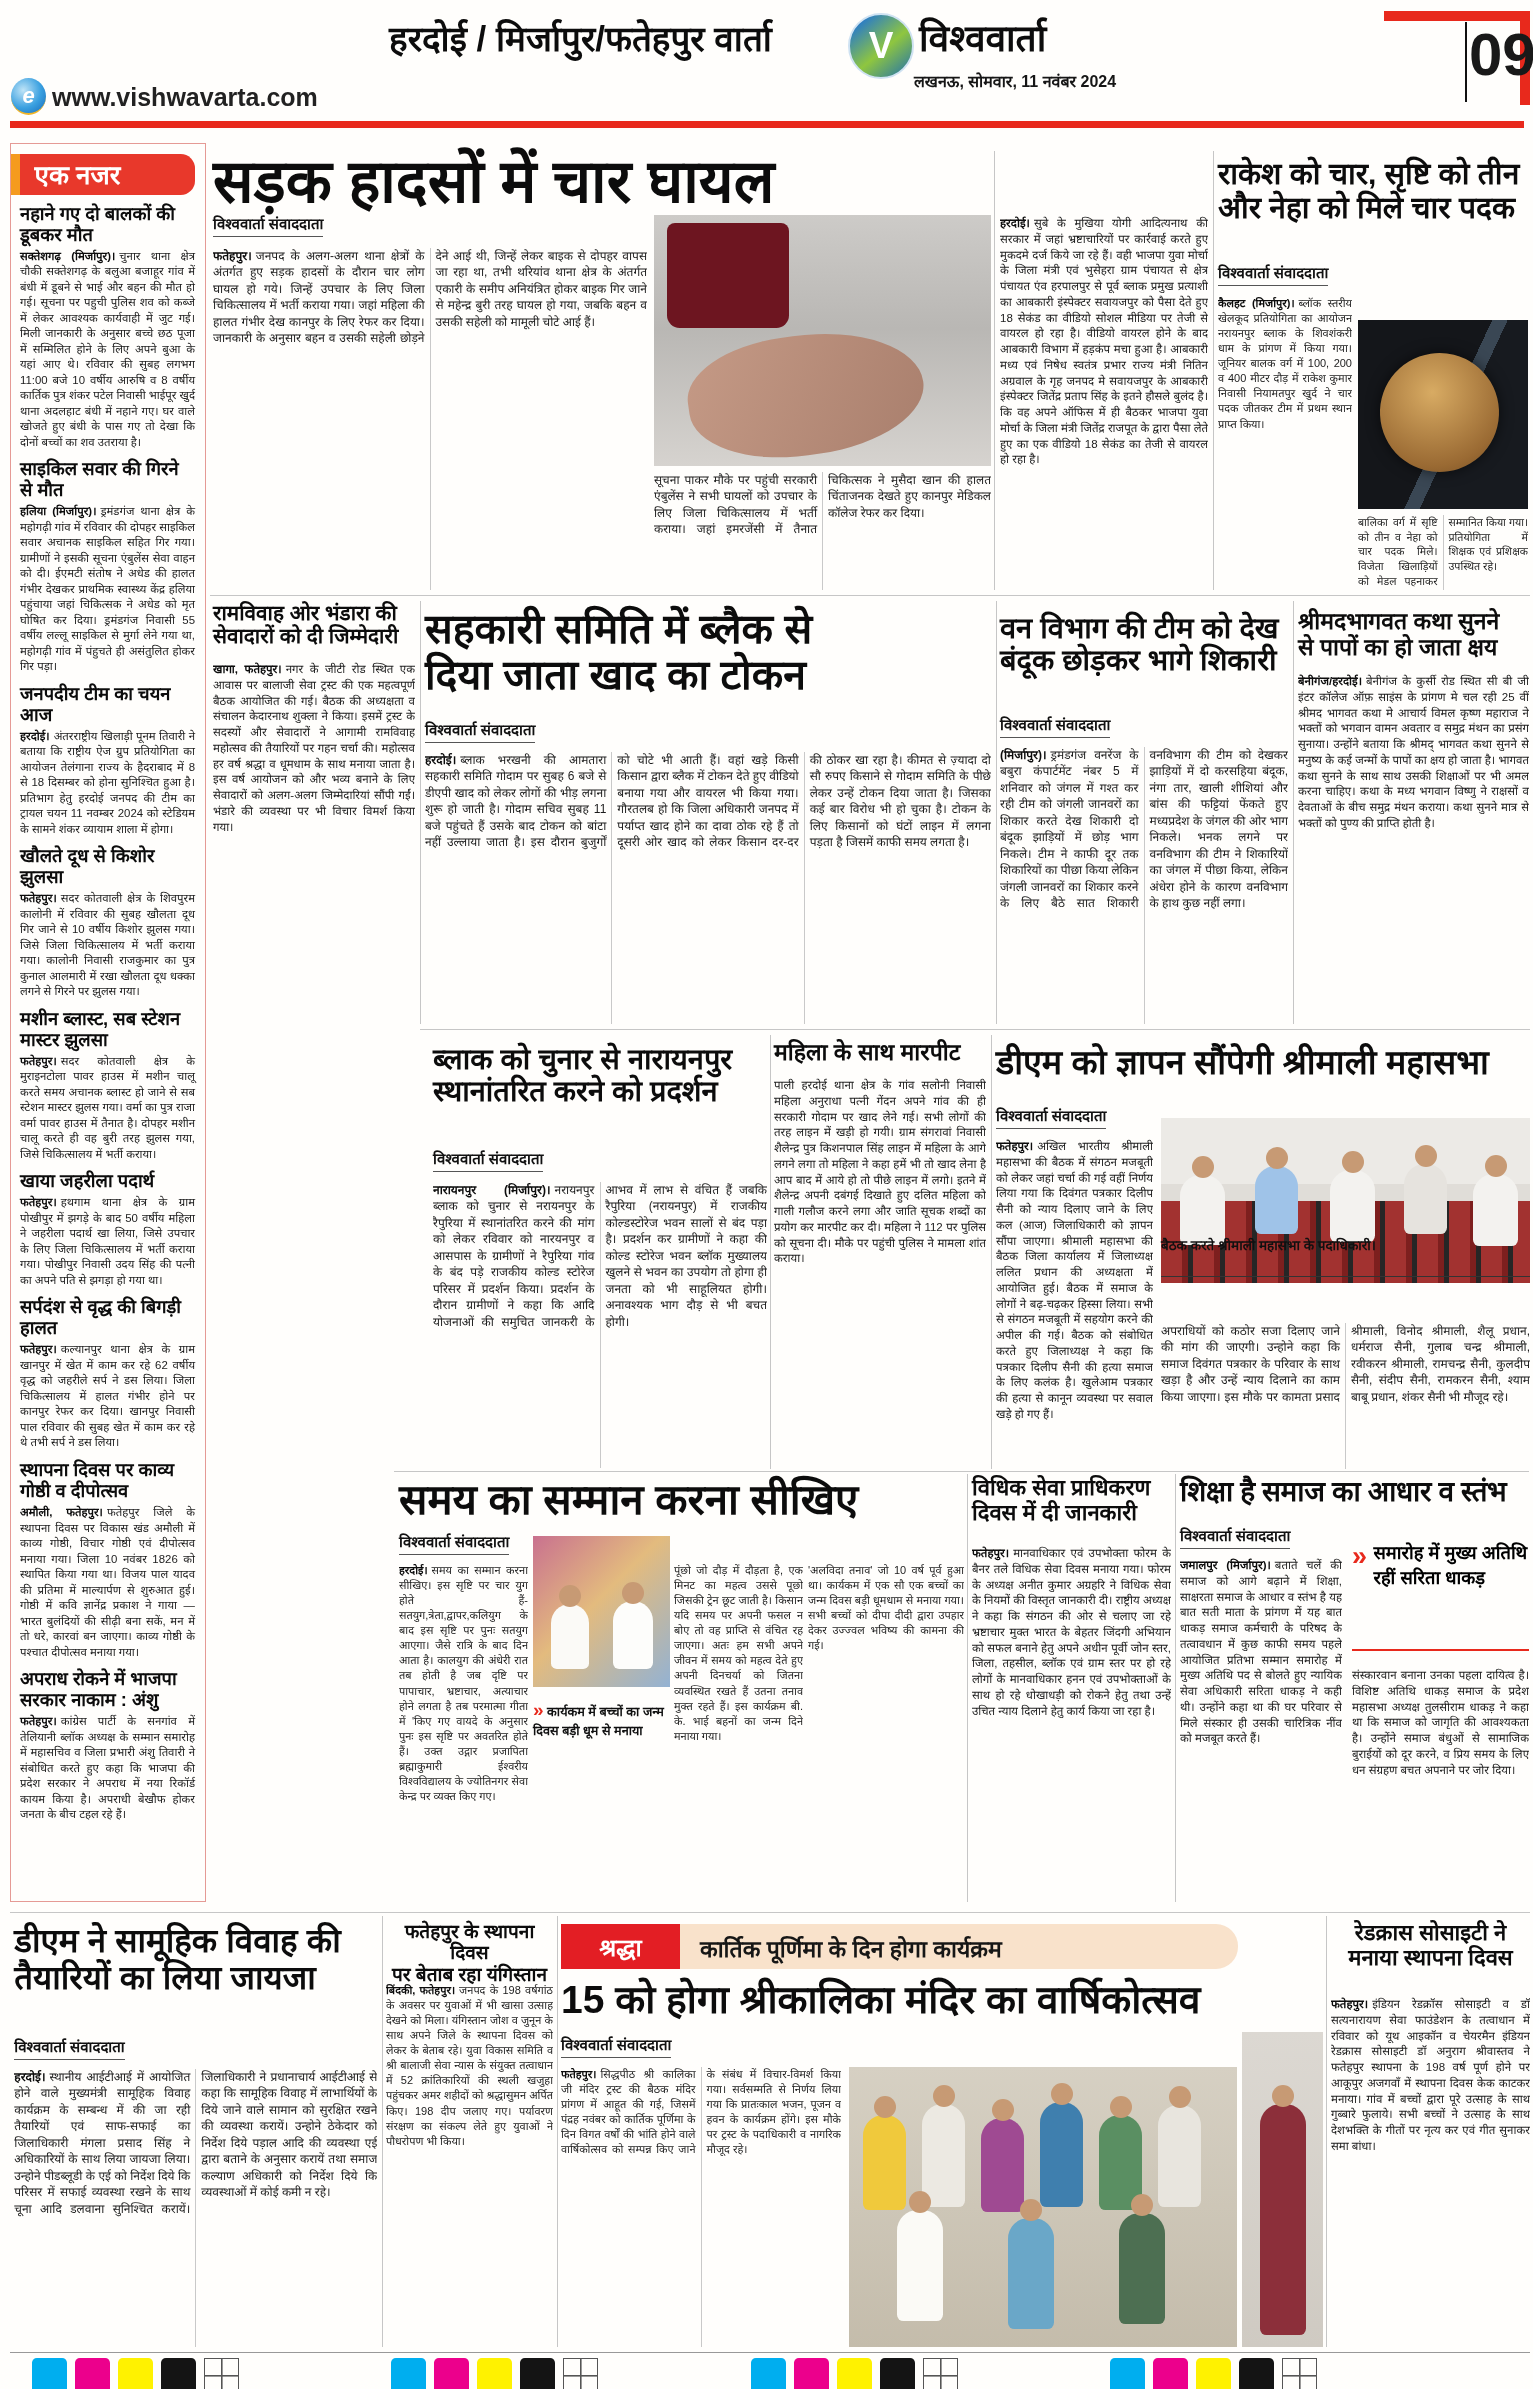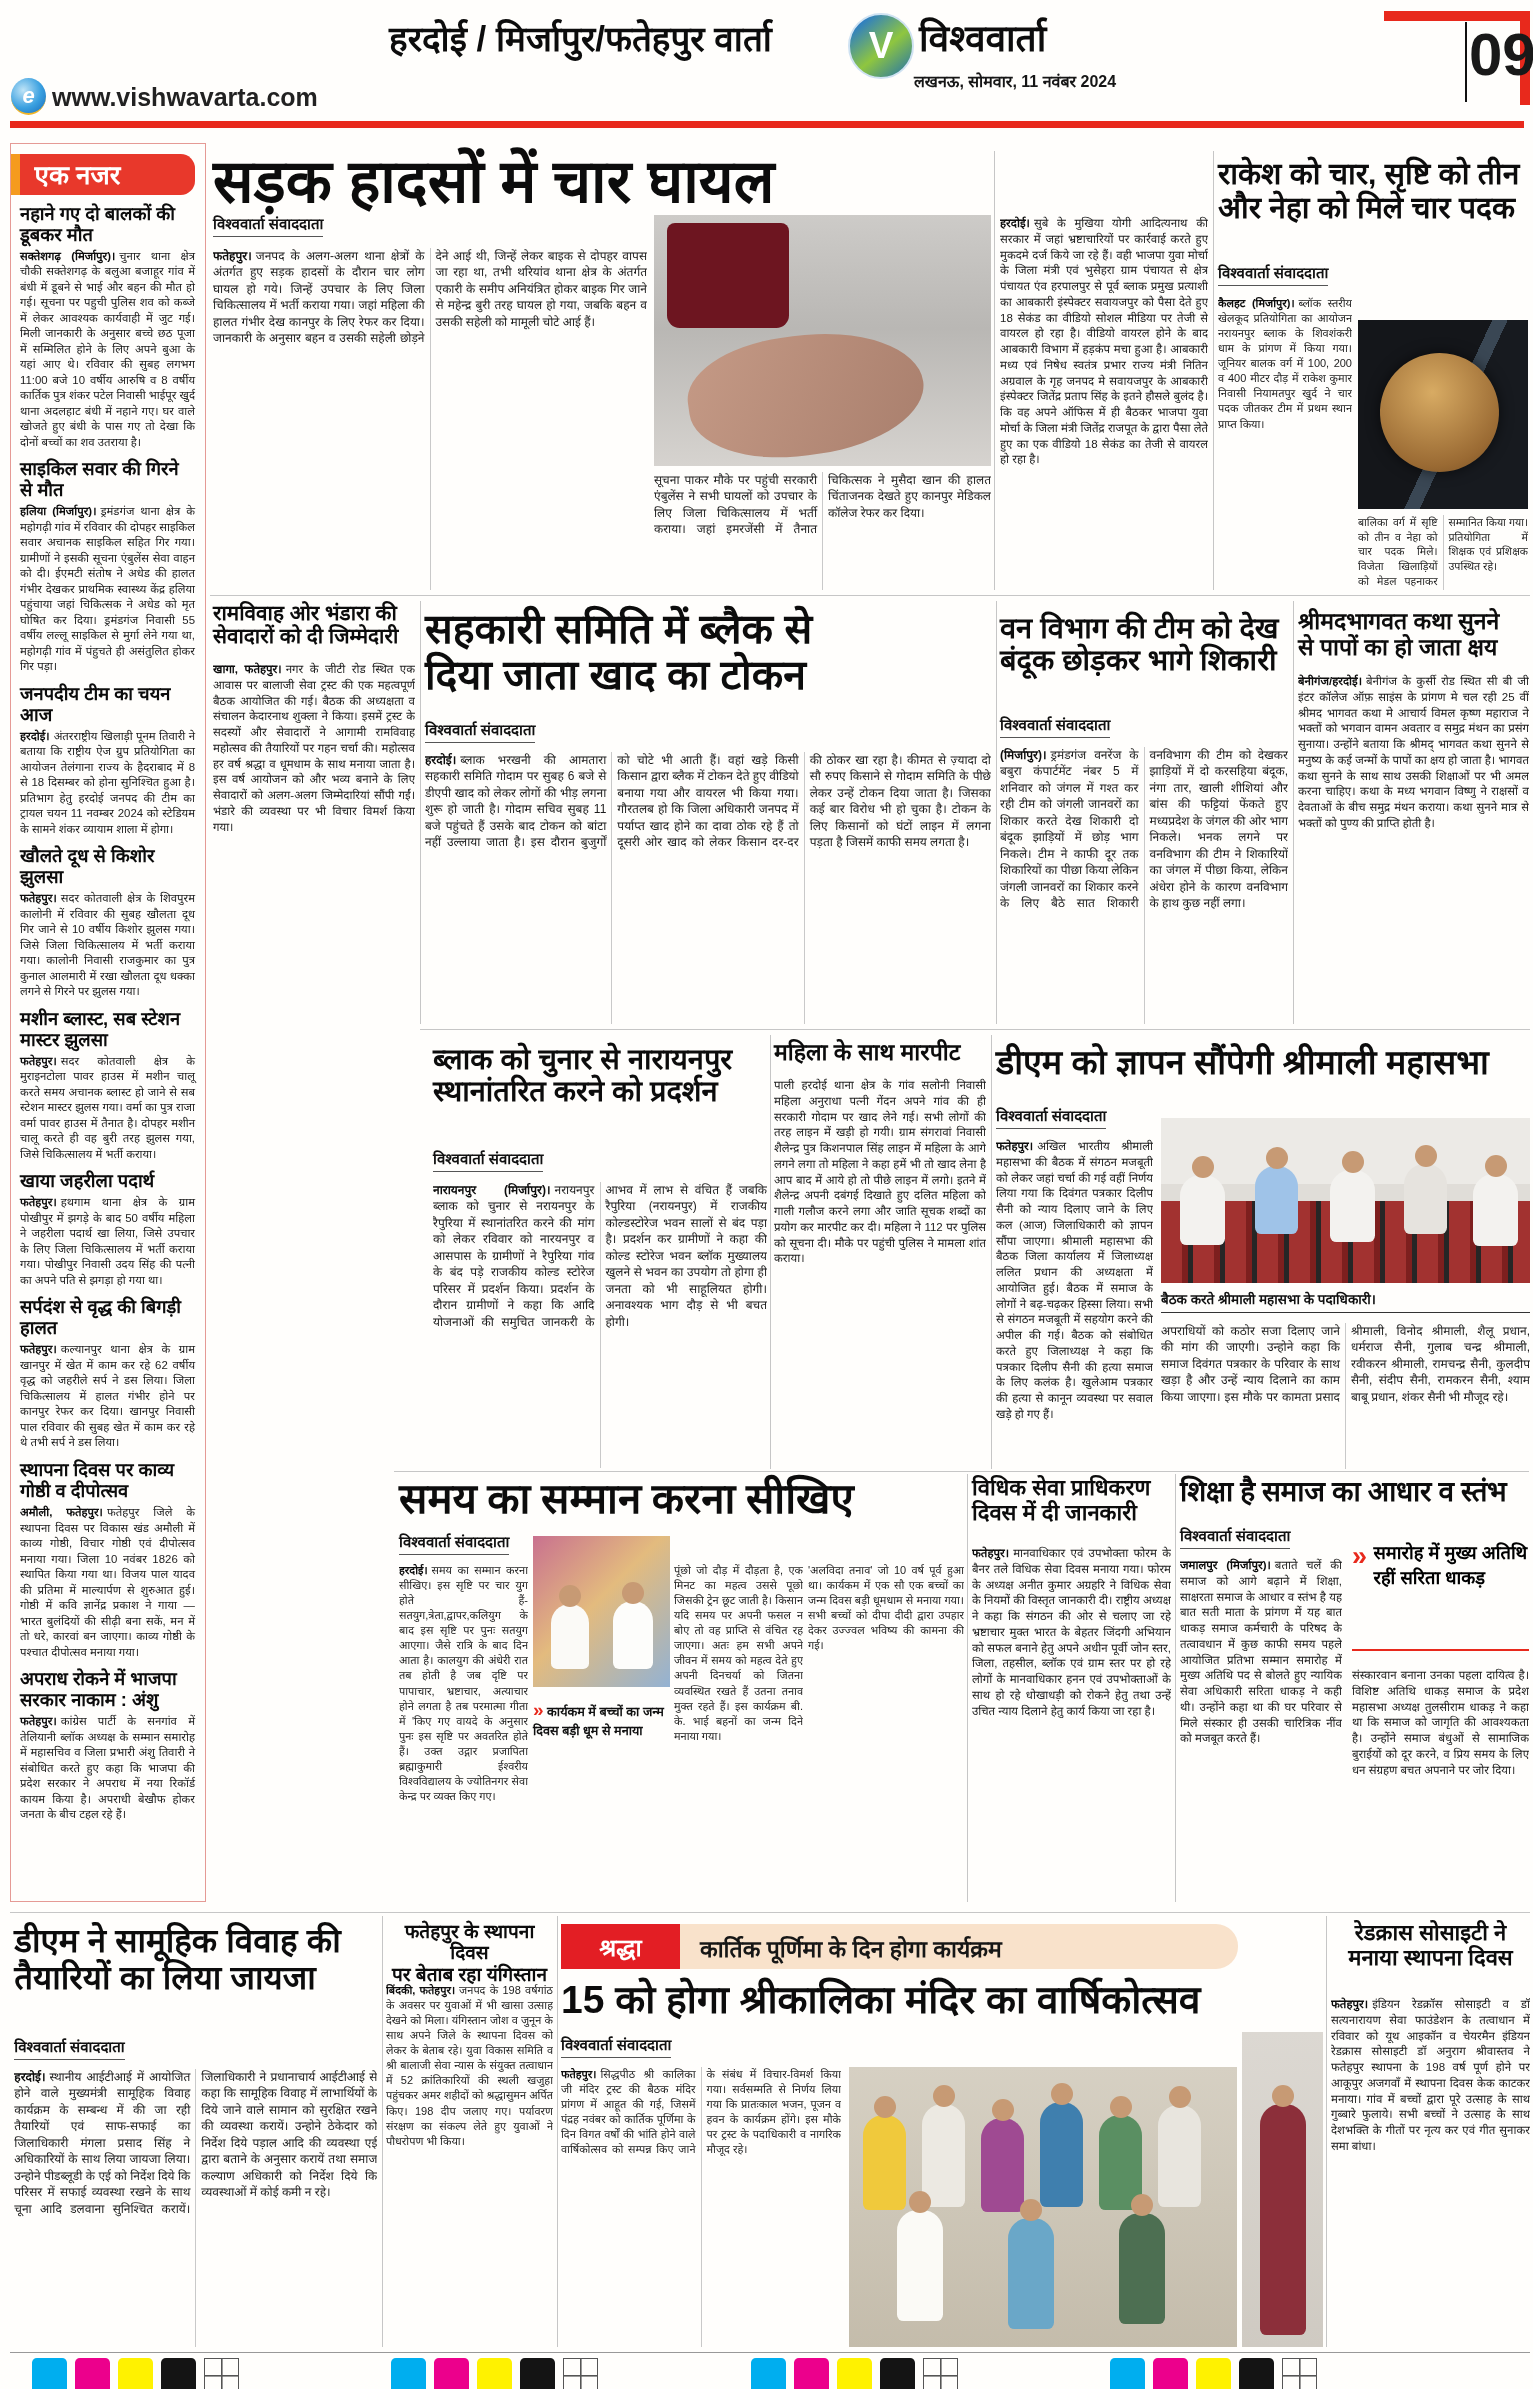--- a/index.html
+++ b/index.html
@@ -178,26 +178,26 @@
     <b class="dl">फतेहपुर।</b><span>अखिल भारतीय श्रीमाली महासभा की बैठक में संगठन मजबूती को लेकर जहां चर्चा की गई वहीं निर्णय लिया गया कि दिवंगत पत्रकार दिलीप सैनी को न्याय दिलाए जाने के लिए कल (आज) जिलाधिकारी को ज्ञापन सौंपा जाएगा। श्रीमाली महासभा की बैठक जिला कार्यालय में जिलाध्यक्ष ललित प्रधान की अध्यक्षता में आयोजित हुई। बैठक में समाज के लोगों ने बढ़-चढ़कर हिस्सा लिया। सभी से संगठन मजबूती में सहयोग करने की अपील की गई। बैठक को संबोधित करते हुए जिलाध्यक्ष ने कहा कि पत्रकार दिलीप सैनी की हत्या समाज के लिए कलंक है। खुलेआम पत्रकार की हत्या से कानून व्यवस्था पर सवाल खड़े हो गए हैं।</span>
   </div>
   <div class="photo" style="left:1161px;top:1118px;width:369px;height:165px;background:linear-gradient(#eceae6 0 40%,#e0ddd8 40%);">
     <div class="abs" style="left:0;bottom:0;width:100%;height:50%;background:repeating-linear-gradient(90deg,#a23230 0 20.7px,#7d1f1e 20.7px 27px,#262626 27px 32px);"></div>
     <div class="person" style="left:19px;top:57px;width:45px;height:70px;background:#f3f2ef;"></div>
     <div class="person" style="left:94px;top:48px;width:43px;height:68px;background:#9fc3e8;"></div>
     <div class="person" style="left:169px;top:52px;width:45px;height:72px;background:#f3f2ef;"></div>
     <div class="person" style="left:243px;top:46px;width:43px;height:70px;background:#e6e3de;"></div>
     <div class="person" style="left:312px;top:56px;width:45px;height:72px;background:#f3f2ef;"></div>
   </div>
-  <div class="abs caption" style="left:1161px;top:1290px;width:369px;border-bottom:1.6px solid #333;padding-bottom:4px;">बैठक करते श्रीमाली महासभा के पदाधिकारी।</div>
+  <div class="abs caption" style="left:1161px;top:1236px;width:369px;border-bottom:1.6px solid #333;padding-bottom:22px;">बैठक करते श्रीमाली महासभा के पदाधिकारी।</div>
   <div class="abs body cols2" style="left:1161px;top:1323px;width:369px;height:146px;">अपराधियों को कठोर सजा दिलाए जाने की मांग की जाएगी। उन्होने कहा कि समाज दिवंगत पत्रकार के परिवार के साथ खड़ा है और उन्हें न्याय दिलाने का काम किया जाएगा। इस मौके पर कामता प्रसाद श्रीमाली, विनोद श्रीमाली, शैलू प्रधान, धर्मराज सैनी, गुलाब चन्द्र श्रीमाली, रवीकरन श्रीमाली, रामचन्द्र सैनी, कुलदीप सैनी, संदीप सैनी, रामकरन सैनी, श्याम बाबू प्रधान, शंकर सैनी भी मौजूद रहे।</div>
 
   <div class="hrl" style="left:394px;top:1471px;width:1135px;"></div>
 
-  <div class="abs hl nowrap" style="left:399px;top:1476px;width:565px;font-size:42px;font-family:Liberation Serif, serif;">समय का सम्मान करना सीखिए</div>
+  <div class="abs hl nowrap" style="left:399px;top:1476px;width:565px;font-size:42px;">समय का सम्मान करना सीखिए</div>
   <div class="abs byline" style="left:399px;top:1531px;">विश्ववार्ता संवाददाता</div>
   <div class="abs body" style="left:399px;top:1563px;width:129px;height:339px;font-size:11px;">
     <b class="dl">हरदोई।</b><span>समय का सम्मान करना सीखिए। इस सृष्टि पर चार युग होते हैं- सतयुग,त्रेता,द्वापर,कलियुग के बाद इस सृष्टि पर पुनः सतयुग आएगा। जैसे रात्रि के बाद दिन आता है। कालयुग की अंधेरी रात तब होती है जब दृष्टि पर पापाचार, भ्रष्टाचार, अत्याचार होने लगता है तब परमात्मा गीता में 'किए गए वायदे के अनुसार पुनः इस सृष्टि पर अवतरित होते हैं। उक्त उद्गार प्रजापिता ब्रह्माकुमारी ईश्वरीय विश्वविद्यालय के ज्योतिनगर सेवा केन्द्र पर व्यक्त किए गए।</span>
   </div>
   <div class="photo" style="left:533px;top:1536px;width:137px;height:151px;background:linear-gradient(135deg,#c9718f,#e3bb7e 45%,#93b2d3);">
     <div class="person" style="left:17.5px;top:68px;width:38px;height:65px;background:#fbfaf7;"></div>
     <div class="person" style="left:80px;top:65px;width:40px;height:68px;background:#fdfdfb;"></div>
   </div>
   <div class="abs caption" style="left:533px;top:1698px;width:137px;font-size:12.7px;line-height:1.3;">
     <span class="chev" style="font-size:19px;">»</span>

